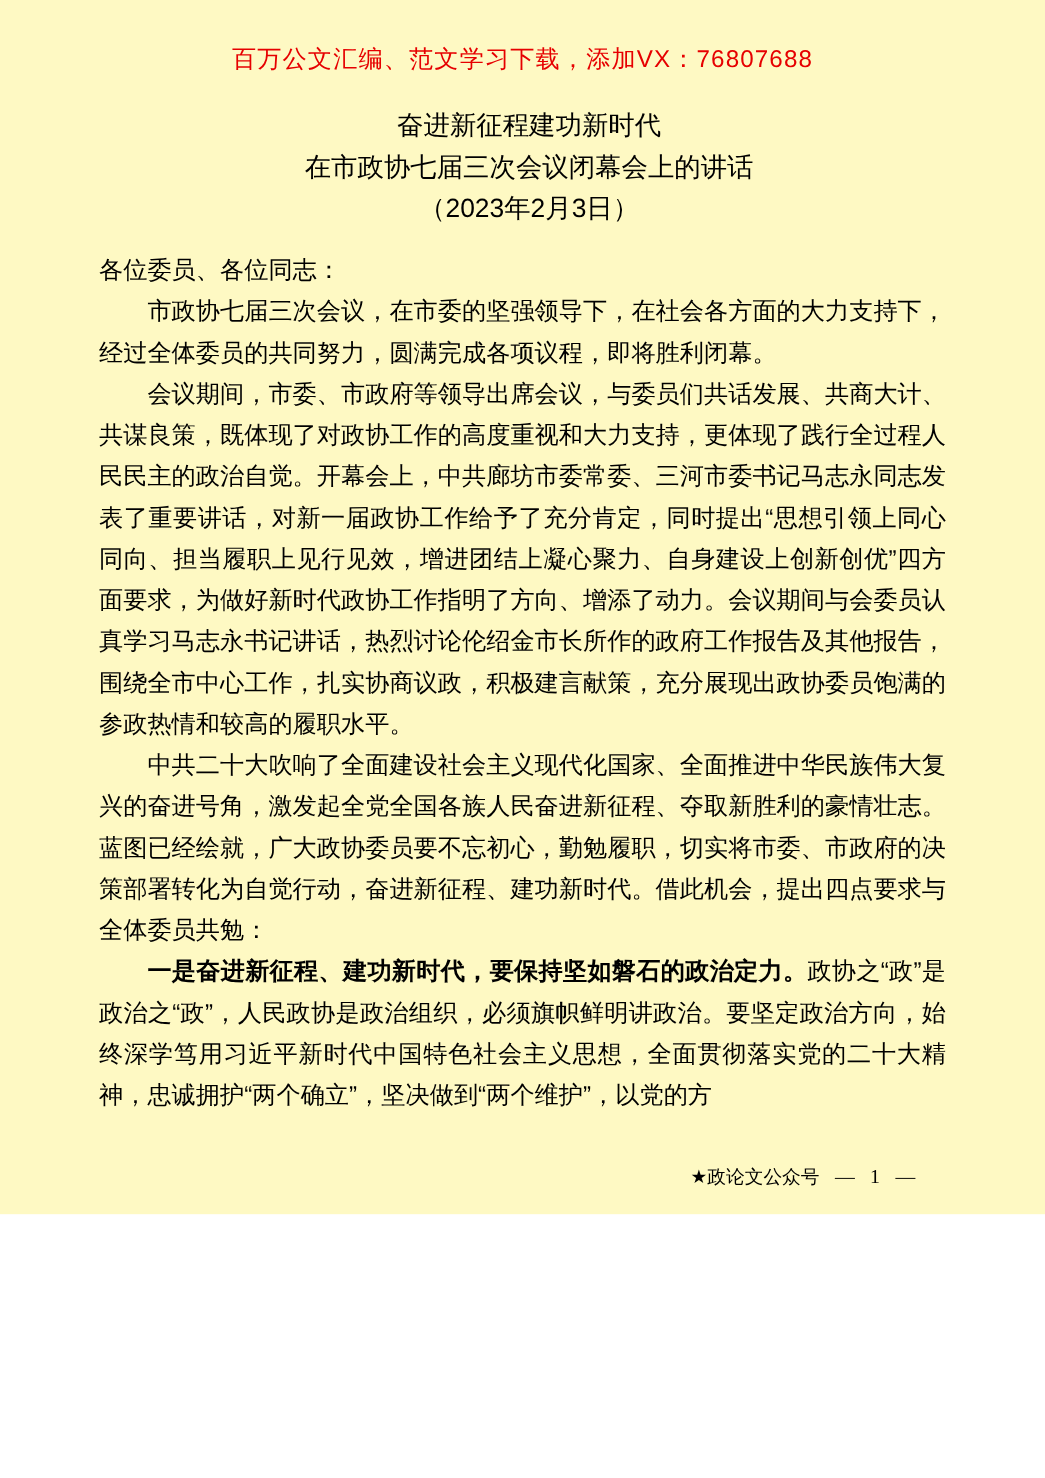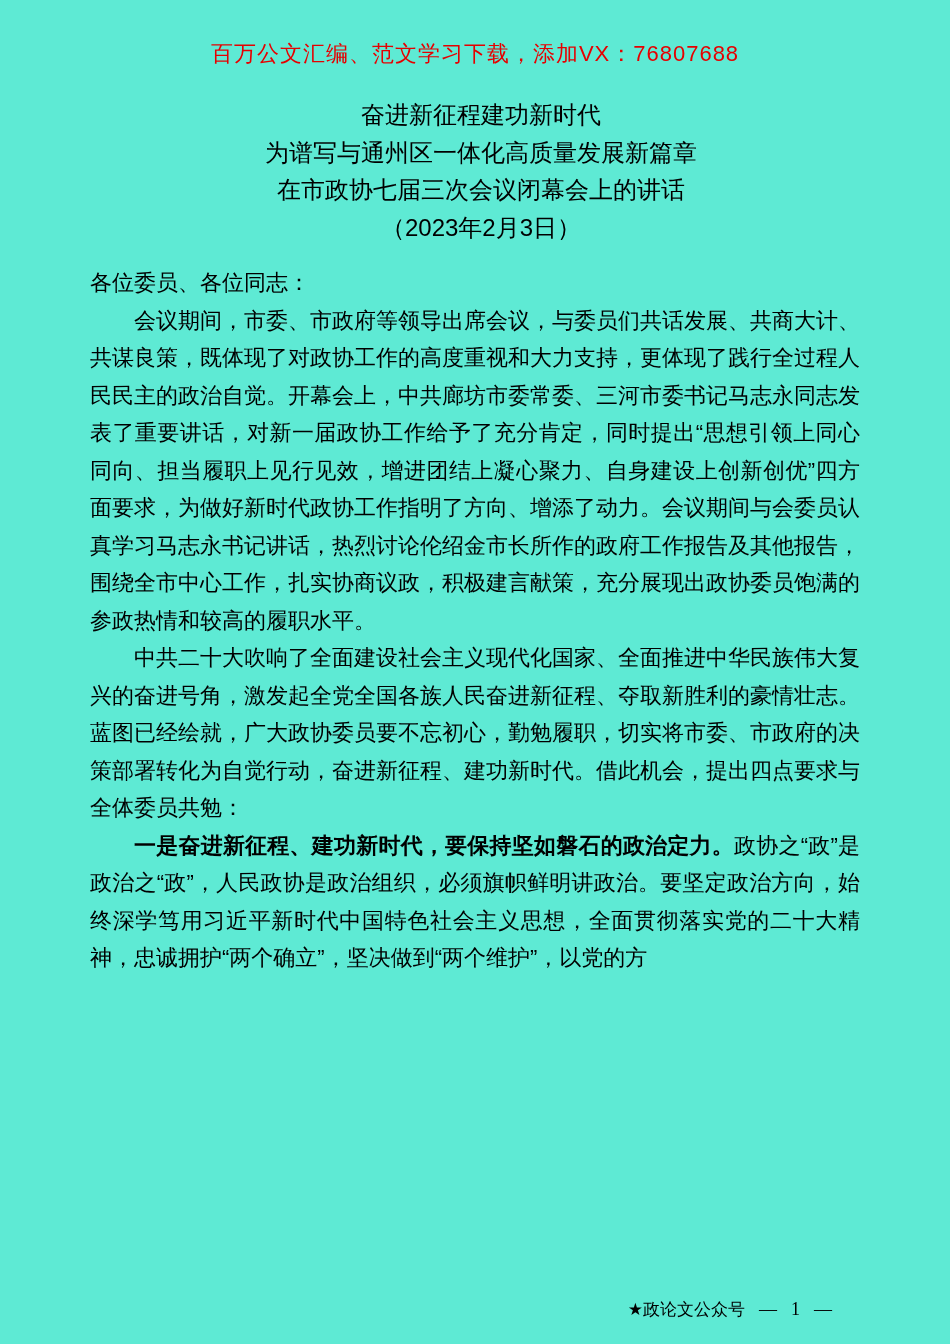--- a/index.html
+++ b/index.html
@@ -3,22 +3,22 @@
 <meta charset="utf-8">
 <style>
   html, body {
     margin: 0;
     padding: 0;
     background: #ffffff;
   }
   .page {
     position: relative;
     width: 950px;
-    height: 1344px;
-    background: #5eead4;
+    height: 1104px;
+    background: #fef9c3;
     color: #000000;
     font-family: "Liberation Sans", "DejaVu Sans", sans-serif;
     overflow: hidden;
     box-sizing: border-box;
     margin: 0 auto;
   }
   .promo {
     padding-top: 40px;
     text-align: center;
     font-size: 22px;
@@ -74,27 +74,27 @@
 </style>
 </head>
 <body>
 
 <div class="page">
 
   <div class="promo" style="color: rgb(230, 0, 0);">百万公文汇编、范文学习下载，添加VX：76807688</div>
 
   <div class="titles">
     <div class="title-line">奋进新征程建功新时代</div>
-    <div class="title-line">为谱写与通州区一体化高质量发展新篇章</div>
     <div class="title-line">在市政协七届三次会议闭幕会上的讲话</div>
     <div class="title-line">（2023年2月3日）</div>
   </div>
 
   <div class="content" id="body-container">
       <p class="para"><span>各位委员、各位同志：</span></p>
+      <p class="para indent"><span>市政协七届三次会议，在市委的坚强领导下，在社会各方面的大力支持下，经过全体委员的共同努力，圆满完成各项议程，即将胜利闭幕。</span></p>
       <p class="para indent"><span>会议期间，市委、市政府等领导出席会议，与委员们共话发展、共商大计、共谋良策，既体现了对政协工作的高度重视和大力支持，更体现了践行全过程人民民主的政治自觉。开幕会上，中共廊坊市委常委、三河市委书记马志永同志发表了重要讲话，对新一届政协工作给予了充分肯定，同时提出“思想引领上同心同向、担当履职上见行见效，增进团结上凝心聚力、自身建设上创新创优”四方面要求，为做好新时代政协工作指明了方向、增添了动力。会议期间与会委员认真学习马志永书记讲话，热烈讨论伦绍金市长所作的政府工作报告及其他报告，围绕全市中心工作，扎实协商议政，积极建言献策，充分展现出政协委员饱满的参政热情和较高的履职水平。</span></p>
       <p class="para indent"><span>中共二十大吹响了全面建设社会主义现代化国家、全面推进中华民族伟大复兴的奋进号角，激发起全党全国各族人民奋进新征程、夺取新胜利的豪情壮志。蓝图已经绘就，广大政协委员要不忘初心，勤勉履职，切实将市委、市政府的决策部署转化为自觉行动，奋进新征程、建功新时代。借此机会，提出四点要求与全体委员共勉：</span></p>
       <p class="para indent"><span class="bold">一是奋进新征程、建功新时代，要保持坚如磐石的政治定力。</span><span>政协之“政”是政治之“政”，人民政协是政治组织，必须旗帜鲜明讲政治。要坚定政治方向，始终深学笃用习近平新时代中国特色社会主义思想，全面贯彻落实党的二十大精神，忠诚拥护“两个确立”，坚决做到“两个维护”，以党的方</span></p>
     </div>
 
   <div class="footer">
     <span>★政论文公众号</span>
     <span class="pagenum-group">
       <span>—</span>
       <span>1</span>

